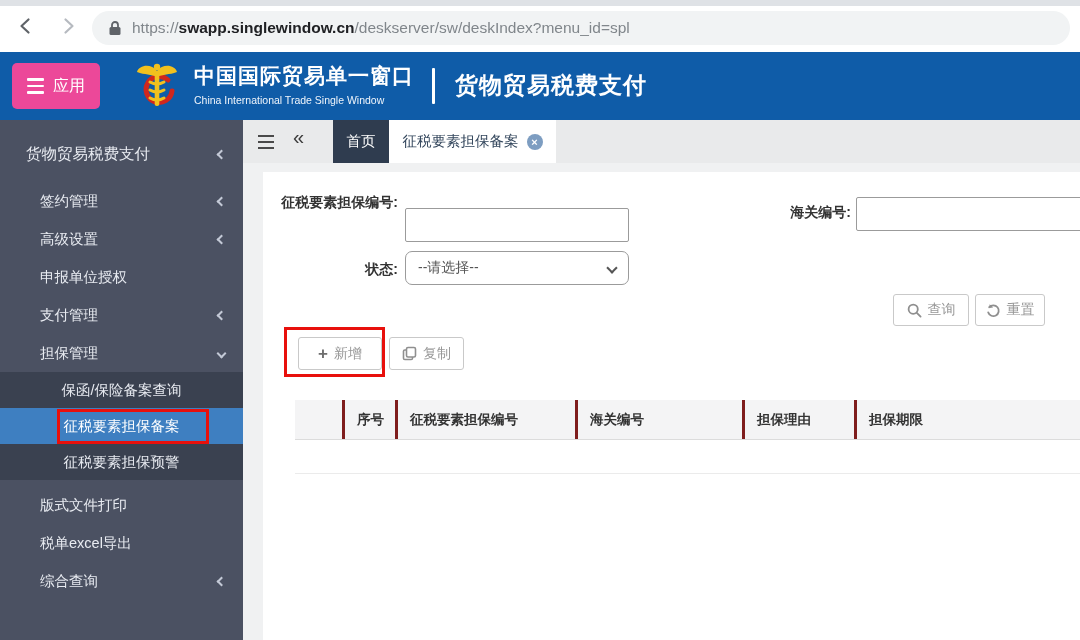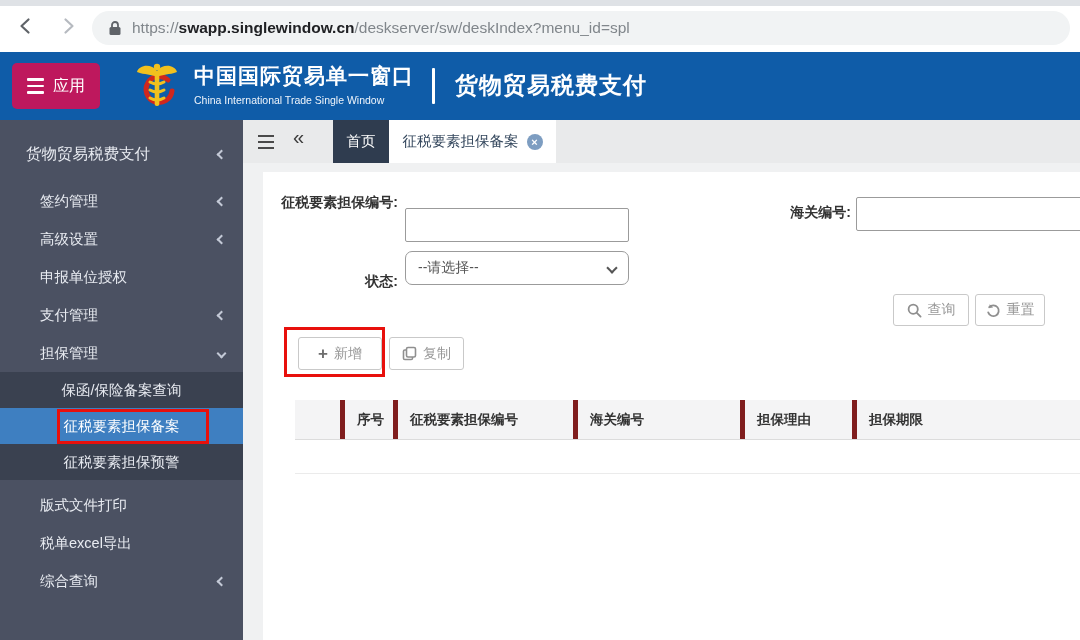--- a/index.html
+++ b/index.html
@@ -12,21 +12,21 @@
   .tabstrip-edge { position:absolute; left:0; top:0; width:1080px; height:6px; background:#dfe2e6; }
   .nav-icons { position:absolute; left:14px; top:14px; display:flex; align-items:center; gap:18px; }
   .nav-btn { width:24px; height:24px; display:flex; align-items:center; justify-content:center; cursor:pointer; }
   .omnibox { position:absolute; left:92px; top:11px; height:34px; width:978px; background:#f1f3f4;
              border-radius:17px; display:flex; align-items:center; padding:0 16px; gap:10px; }
   .url-text { font-size:15.5px; color:#80868b; white-space:nowrap; overflow:hidden; }
   .url-text .domain { color:#202124; font-weight:700; }
 
   
   .appheader { position:absolute; left:0; top:52px; width:1080px; height:68px; background:#0f5ca8; }
-  .apps-btn { position:absolute; left:12px; top:11px; width:88px; height:46px; background:#be185d;
+  .apps-btn { position:absolute; left:12px; top:11px; width:88px; height:46px; background:#ec4899;
               border-radius:5px; display:flex; align-items:center; justify-content:center; gap:9px;
               color:#fff; font-size:16px; cursor:pointer; }
   .hamburger { display:inline-flex; flex-direction:column; gap:4px; }
   .hamburger i { display:block; width:17px; height:2.5px; background:#fff; border-radius:1px; }
   .brand-logo { position:absolute; left:130px; top:8px; width:54px; height:54px; }
   .brand-text { position:absolute; left:194px; top:10px; color:#fff; }
   .brand-title { font-size:21px; font-weight:700; letter-spacing:1px; }
   .brand-sub { font-size:10.5px; margin-top:4px; color:#eef4fb; }
   .hdr-divider { position:absolute; left:432px; top:16px; width:3px; height:36px; background:#fff; border-radius:1px; }
   .module-title { position:absolute; left:455px; top:18px; color:#fff; font-size:23px; font-weight:700; letter-spacing:1px; }
@@ -69,21 +69,21 @@
               border-bottom:2px solid #555; transform:rotate(45deg); }
 
   .btn { position:absolute; height:32px; background:#fff; border:1px solid #c9c9c9; border-radius:3px;
          display:flex; align-items:center; justify-content:center; gap:6px; font-size:14px; color:#979797; cursor:pointer; }
   .btn svg { display:block; }
   .plus-glyph { font-size:17px; color:#6e6e6e; font-weight:700; line-height:1; }
 
   .grid { position:absolute; left:52px; top:280px; width:960px; }
   .grid-header { display:flex; background:#f4f4f5; border-bottom:1px solid #dcdcdc; height:40px; }
   .grid-header .th { display:flex; align-items:center; padding-left:12px; font-size:13.5px; font-weight:700;
-                     color:#333; border-right:5px solid #7f1d1d; white-space:nowrap; overflow:hidden; }
+                     color:#333; border-right:3px solid #7f1d1d; white-space:nowrap; overflow:hidden; }
   .grid-header .th:last-child { border-right:none; }
   .grid-row { height:34px; border-bottom:1px solid #ebebeb; background:#fff; }
 
   .annot { position:absolute; border:3px solid #e8100c; z-index:50; pointer-events:none; }
 </style>
 </head>
 <body>
 
 <div class="page">
 
@@ -213,21 +213,21 @@
         </div>
     </div>
     <div class="panel"></div>
 
     <div class="fld-label" style="left:37px; top:73px; width:118px;">征税要素担保编号:</div>
     <input class="fld-input" style="left: 162px; top: 88px; width: 224px;" value="">
 
     <div class="fld-label" style="left:498px; top:83px; width:110px;">海关编号:</div>
     <input class="fld-input" style="left: 613px; top: 77px; width: 226px;" value="">
 
-    <div class="fld-label" style="left:37px; top:152px; width:118px;">状态:</div>
+    <div class="fld-label" style="left:37px; top:140px; width:118px;">状态:</div>
     <div class="fld-select" style="left:162px; top:131px; width:224px;border-radius:7px;">
       <span>--请选择--</span>
       <span class="sel-chev"></span>
     </div>
 
     <div class="btn" style="left:650px; top:174px; width:76px;">
       <svg width="15" height="15" viewBox="0 0 15 15">
         <circle cx="6.2" cy="6.2" r="4.6" fill="none" stroke="#8f8f8f" stroke-width="1.8"></circle>
         <line x1="9.8" y1="9.8" x2="13.6" y2="13.6" stroke="#8f8f8f" stroke-width="1.8" stroke-linecap="round"></line>
       </svg>

